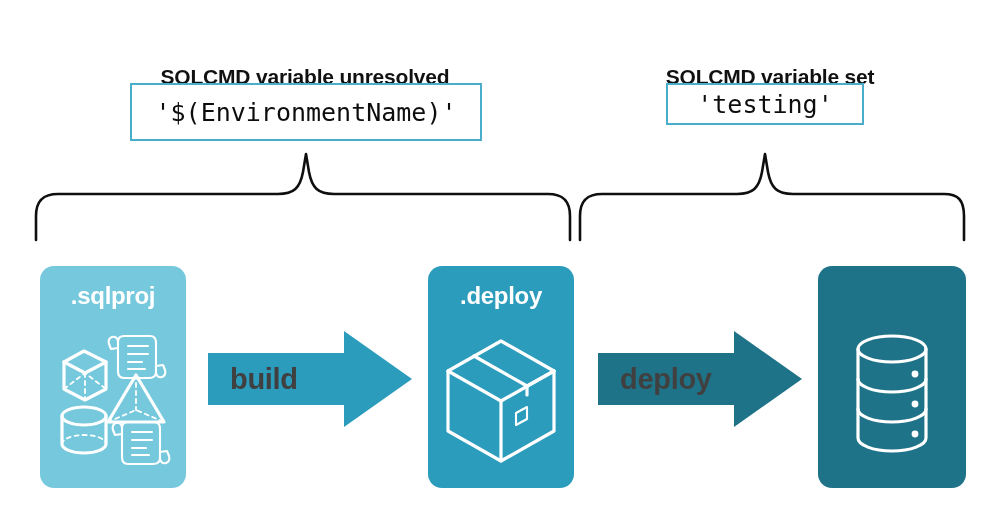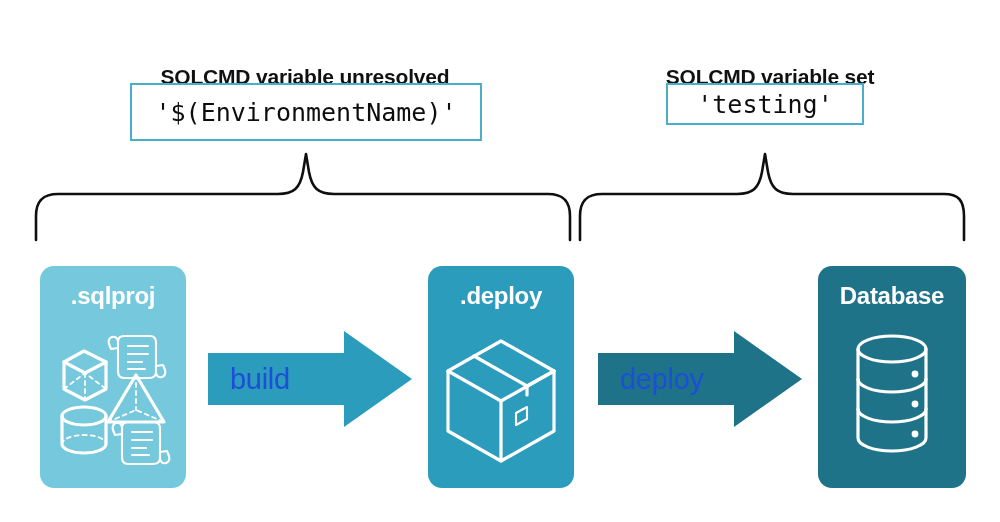--- a/index.html
+++ b/index.html
@@ -137,24 +137,24 @@
     position: absolute;
     left: 0;
     top: 0;
     width: 100%;
     height: 100%;
     display: flex;
     align-items: center;
     padding-left: 22px;
     box-sizing: border-box;
     font-family: "Liberation Sans", sans-serif;
-    font-weight: normal;
+    font-weight: bold;
     font-size: 29px;
     letter-spacing: -0.3px;
-    color: #1d4ed8;
+    color: #404040;
     white-space: nowrap;
     pointer-events: none;
   }
 </style>
 </head>
 <body>
 
 <div id="canvas">
 
   <div class="heading" id="heading-left">SQLCMD variable unresolved</div>
@@ -259,21 +259,20 @@
   </div>
 
   <div class="arrow" id="arrow-deploy">
     <svg viewBox="0 0 204 96" preserveAspectRatio="none">
       <polygon points="0,22 136,22 136,0 204,48 136,96 136,74 0,74" fill="#1f7389"></polygon>
     </svg>
     <div class="arrow-label">deploy</div>
   </div>
 
   <div class="card" id="card-database" style="background: rgb(31, 115, 137);">
-    <div class="card-title">Database</div>
     <div class="card-art">
       <svg viewBox="0 0 148 165">
         <g>
 
           <path class="art-stroke" d="M 40,31 C 40,24 55,18 74,18 C 93,18 108,24 108,31 L 108,120 C 108,127 93,133 74,133 C 55,133 40,127 40,120 Z"></path>
 
           <path class="art-stroke" d="M 40,31 C 40,38 55,44 74,44 C 93,44 108,38 108,31"></path>
 
           <path class="art-stroke" d="M 40,61 C 40,68 55,74 74,74 C 93,74 108,68 108,61"></path>
 

